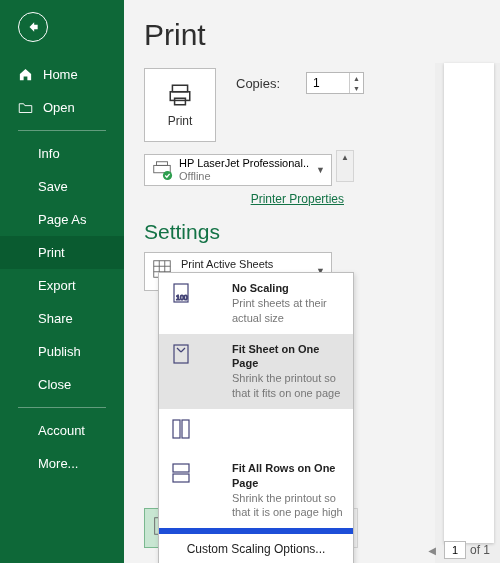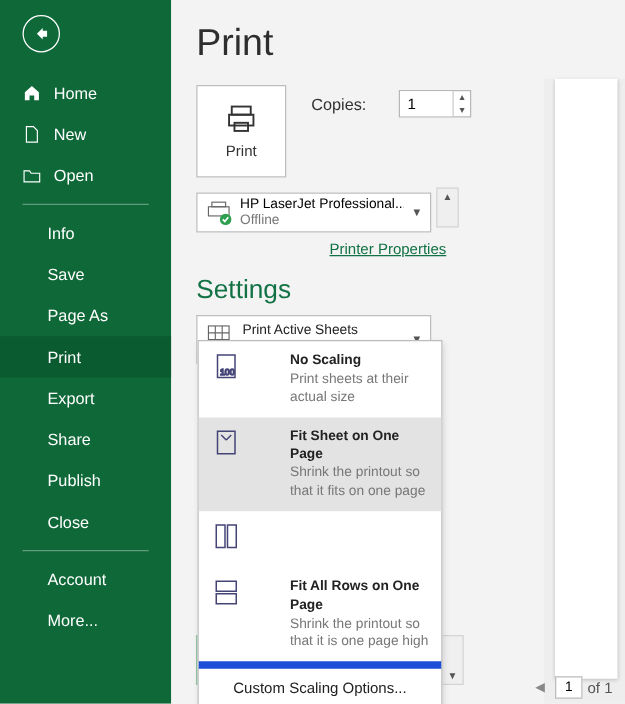--- a/index.html
+++ b/index.html
@@ -1,19 +1,19 @@
 <!DOCTYPE html>
 <html><head>
 <meta charset="utf-8">
 <style>
   * { box-sizing: border-box; margin: 0; padding: 0; font-family: "Segoe UI", sans-serif; }
   body { width: 500px; height: 563px; overflow: hidden; background: #f3f3f3; display: flex; }
   
   
-  .sidebar { width: 137px; height: 100%; background: #0e6838; color: #fff; display: flex; flex-direction: column; padding-top: 12px; flex-shrink: 0; }
+  .sidebar { width: 124px; height: 100%; background: #0e6838; color: #fff; display: flex; flex-direction: column; padding-top: 12px; flex-shrink: 0; }
   .back-btn { width: 30px; height: 30px; border: 1.5px solid #fff; border-radius: 50%; margin: 0 0 16px 18px; display:flex; align-items:center; justify-content:center; cursor:pointer;}
   .back-btn svg { width:14px; height:14px; fill:#fff;}
   .side-item { display:flex; align-items:center; padding: 9px 18px; font-size: 13px; cursor:pointer; gap:10px;}
   .side-item.indent { padding-left: 38px; }
   .side-item.active { background: #0a5b30; }
   .side-item svg { width:15px; height:15px; fill:#fff; flex-shrink:0;}
   .side-sep { height:1px; background: rgba(255,255,255,0.35); margin: 6px 18px 6px 18px; }
   
   
   .main { flex:1; background:#f3f3f3; position:relative; padding: 18px 0 0 20px; }
@@ -82,26 +82,20 @@
       </svg>
   </div>
   <div class="side-item">
     <svg viewBox="0 0 24 24">
         <path d="M3 11l9-8 9 8v10h-6v-6h-6v6H3z"></path>
       </svg>
     <span>Home</span>
   </div>
   <div class="side-item">
     <svg viewBox="0 0 24 24">
-        <path d="M5 2h9l5 5v15H5z" fill="none" stroke="#fff" stroke-width="1.5"></path>
-      </svg>
-    <span>New</span>
-  </div>
-  <div class="side-item">
-    <svg viewBox="0 0 24 24">
         <path d="M2 6h7l2 3h11v11H2z" fill="none" stroke="#fff" stroke-width="1.5"></path>
       </svg>
     <span>Open</span>
   </div>
   <div class="side-sep"></div>
   <div class="side-item indent">
       <span>Info</span>
     </div>
   <div class="side-item indent">
       <span>Save</span>

